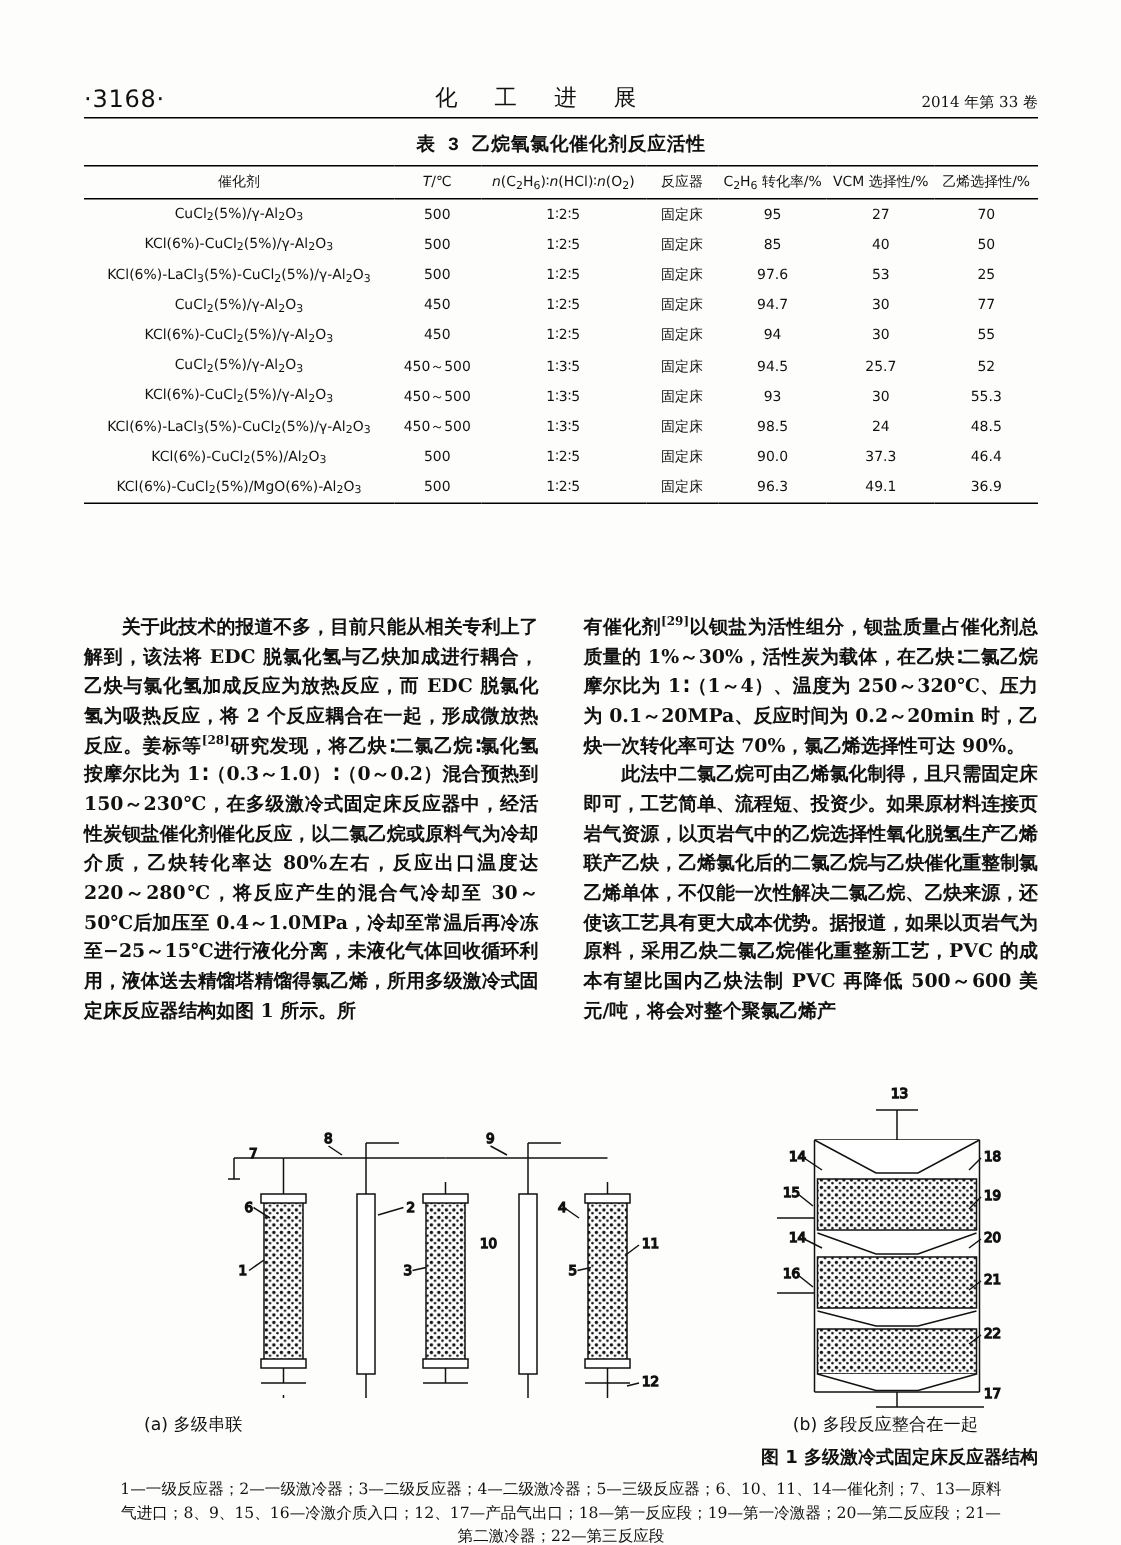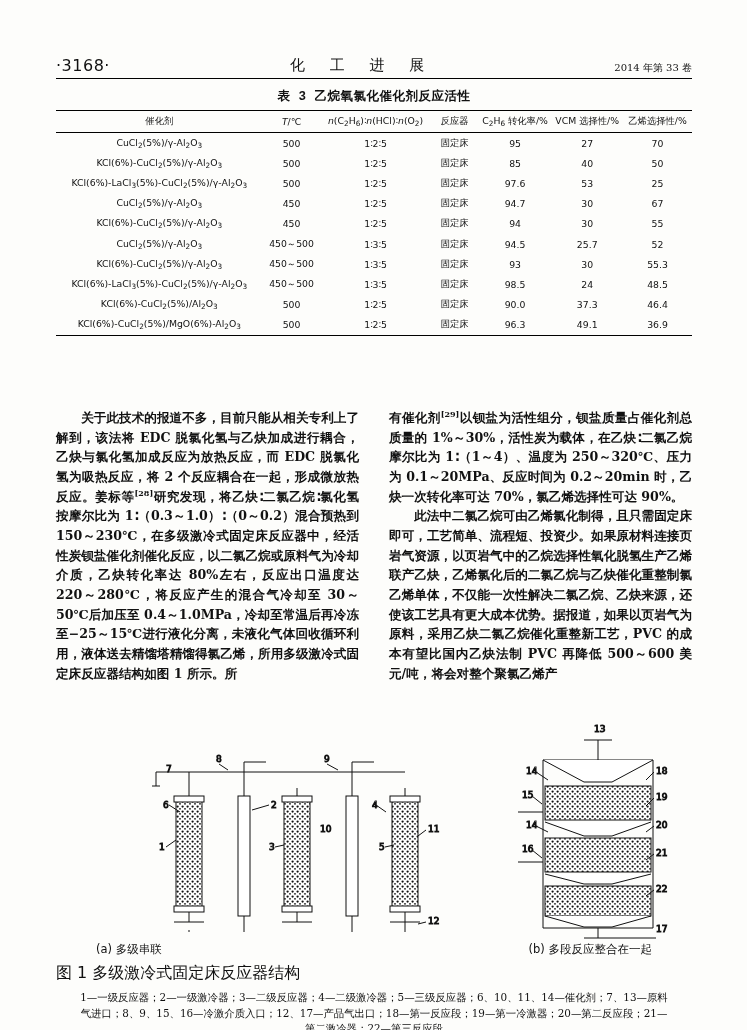--- a/index.html
+++ b/index.html
@@ -51,21 +51,21 @@
   .col.right{position:absolute;left:333px;top:0;}
   .col p{margin:0;text-indent:2em;}
   .col p.cont{text-indent:0;}
   sup{font-size:8px;vertical-align:super;}
 
   
   .figure{position:absolute;left:56px;top:700px;width:636px;}
   .fig-svgbox{width:636px;height:240px;position:relative;}
   .fig-sub{display:flex;justify-content:space-between;margin-top:2px;padding:0 40px;}
   .fig-sub span{font-size:11.5px;font-family:"DejaVu Sans","Liberation Sans",sans-serif;}
-  .fig-title{text-align:left;font-size:16px;margin-top:6px;font-weight:normal;}
+  .fig-title{text-align:right;font-size:12px;margin-top:6px;font-weight:bold;}
   .fig-legend{
     margin-top:6px;font-size:10.4px;line-height:1.5;text-align:center;
     font-family:"DejaVu Serif","Liberation Serif",serif;
     padding:0 24px;
   }
 </style>
 </head>
 <body>
 
 <div class="page">
@@ -121,21 +121,21 @@
             <td>53</td>
             <td>25</td>
           </tr>
           <tr>
             <td class="first">CuCl<span class="sub">2</span>(5%)/γ-Al<span class="sub">2</span>O<span class="sub">3</span></td>
             <td>450</td>
             <td>1∶2∶5</td>
             <td>固定床</td>
             <td>94.7</td>
             <td>30</td>
-            <td>67</td>
+            <td>77</td>
           </tr>
           <tr>
             <td class="first">KCl(6%)-CuCl<span class="sub">2</span>(5%)/γ-Al<span class="sub">2</span>O<span class="sub">3</span></td>
             <td>450</td>
             <td>1∶2∶5</td>
             <td>固定床</td>
             <td>94</td>
             <td>30</td>
             <td>55</td>
           </tr>

